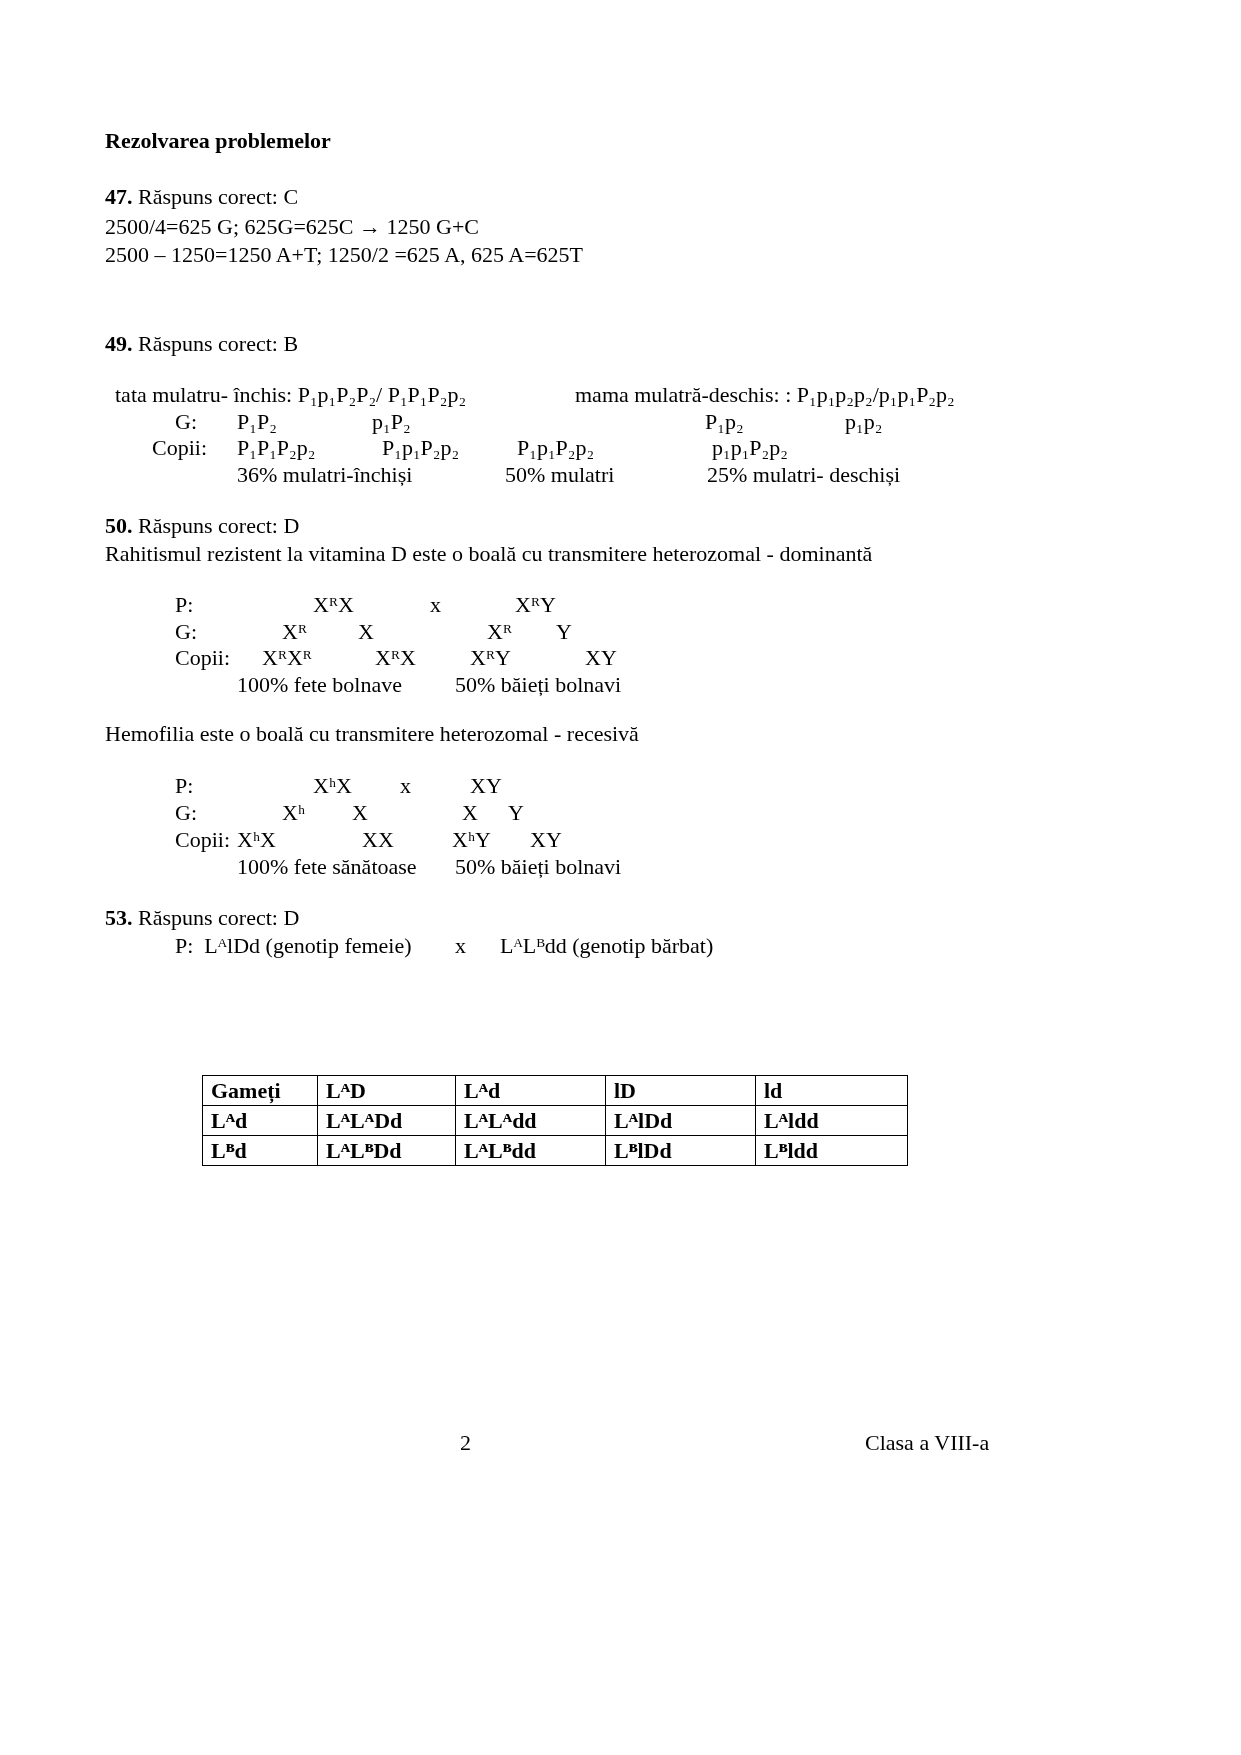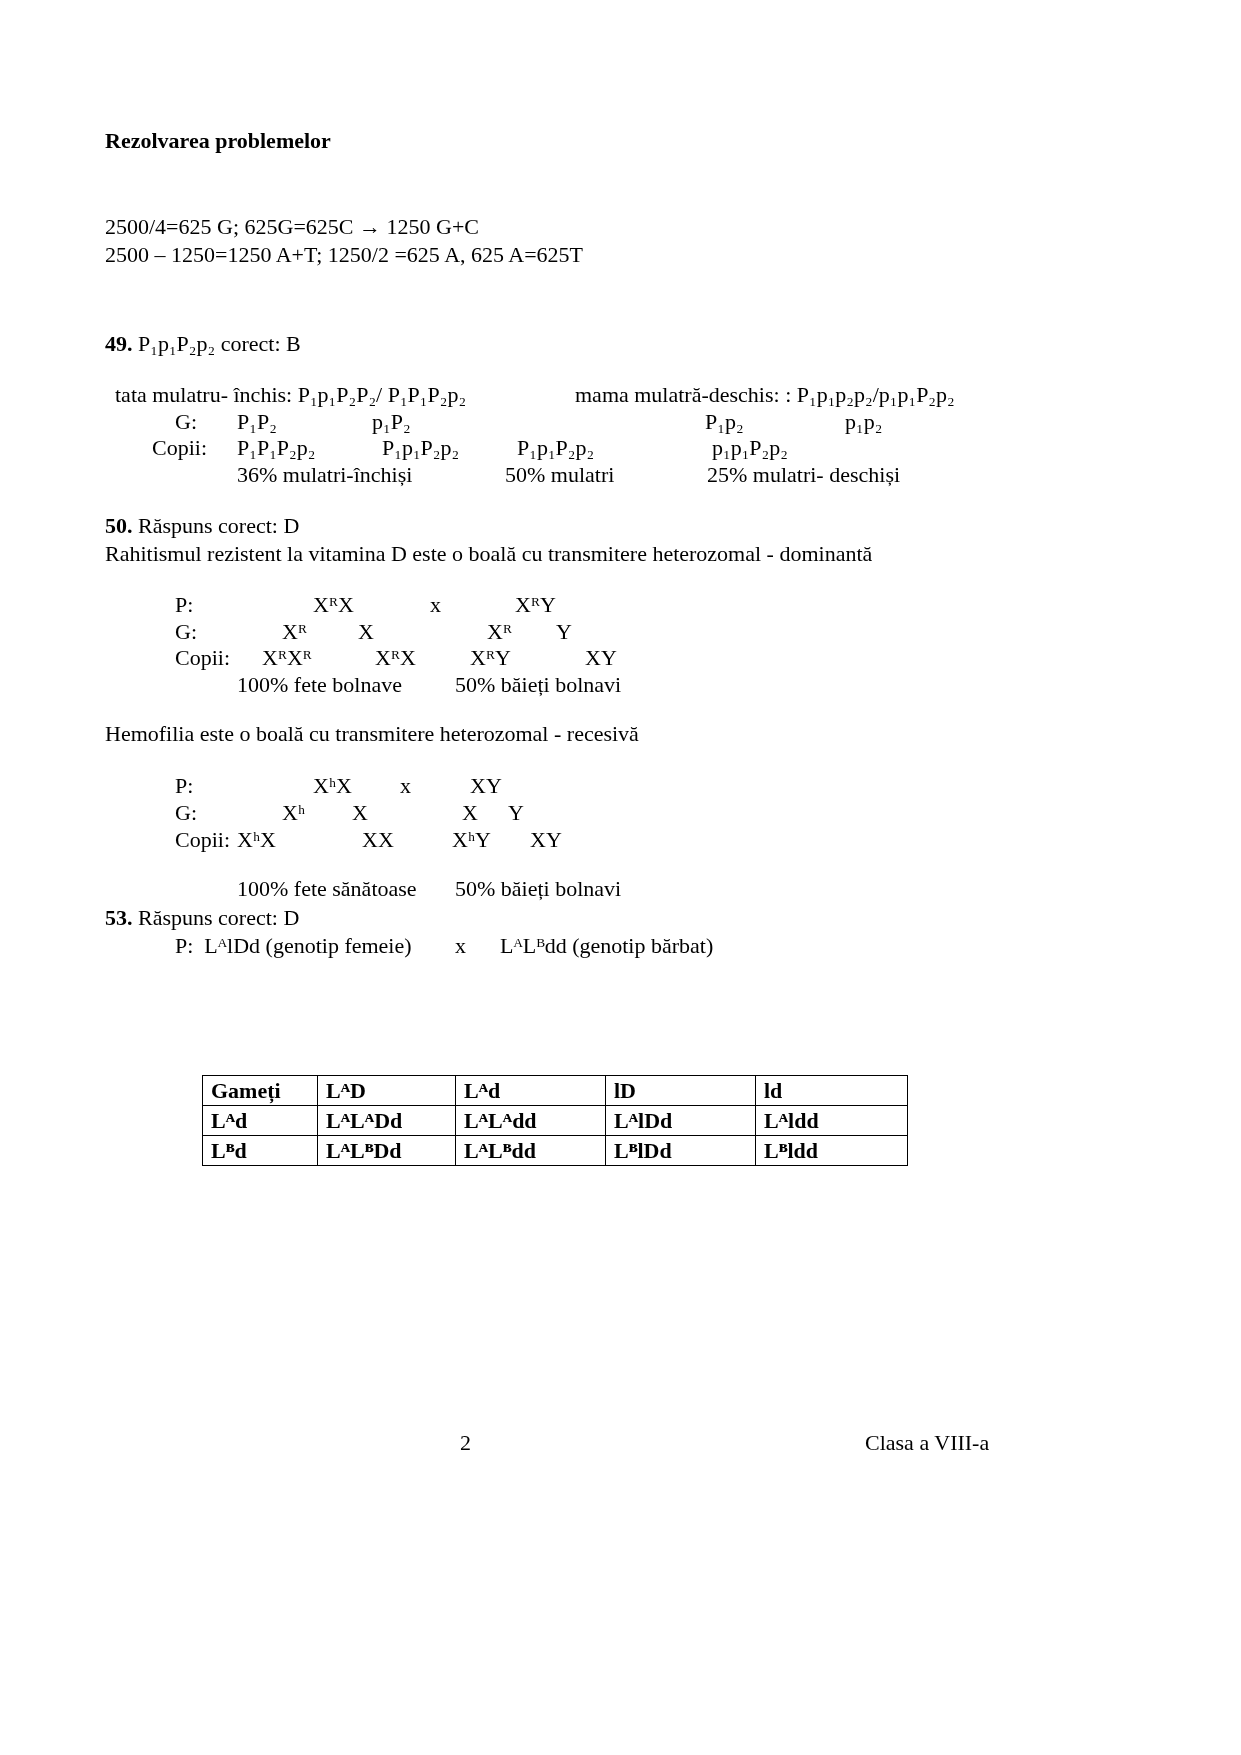--- a/index.html
+++ b/index.html
@@ -37,24 +37,25 @@
     white-space:pre;
   }
 </style>
 </head>
 <body>
 
 <div class="page">
 
   <div class="line bold" style="top:112px">Rezolvarea problemelor</div>
 
+  <div class="line" style="top:168px"><span class="bold">47.</span><span> Răspuns corect: C</span></div>
   <div class="line" style="top:198px">2500/4=625 G; 625G=625C → 1250 G+C</div>
   <div class="line" style="top:226px">2500 – 1250=1250 A+T; 1250/2 =625 A, 625 A=625T</div>
 
-  <div class="line" style="top:315px"><span class="bold">49.</span><span> P₁p₁P₂p₂ corect: B</span></div>
+  <div class="line" style="top:315px"><span class="bold">49.</span><span> Răspuns corect: B</span></div>
 
   <div class="line" style="top:366px">
     <span class="tok" style="left:10px">tata mulatru- închis: P₁p₁P₂P₂/ P₁P₁P₂p₂</span>
     <span class="tok" style="left:470px">mama mulatră-deschis: : P₁p₁p₂p₂/p₁p₁P₂p₂</span>
   </div>
 
   <div class="line" style="top:393px">
     <span class="tok" style="left:70px">G:</span>
     <span class="tok" style="left:132px">P₁P₂</span>
     <span class="tok" style="left:267px">p₁P₂</span>
@@ -125,21 +126,21 @@
   </div>
 
   <div class="line" style="top:811px">
     <span class="tok" style="left:70px">Copii:</span>
     <span class="tok" style="left:132px">XʰX</span>
     <span class="tok" style="left:257px">XX</span>
     <span class="tok" style="left:347px">XʰY</span>
     <span class="tok" style="left:425px">XY</span>
   </div>
 
-  <div class="line" style="top:860px">
+  <div class="line" style="top:838px">
     <span class="tok" style="left:132px">100% fete sănătoase</span>
     <span class="tok" style="left:350px">50% băieți bolnavi</span>
   </div>
 
   <div class="line" style="top:889px"><span class="bold">53.</span><span> Răspuns corect: D</span></div>
 
   <div class="line" style="top:917px">
     <span class="tok" style="left:70px">P:  LᴬlDd (genotip femeie)</span>
     <span class="tok" style="left:350px">x</span>
     <span class="tok" style="left:395px">LᴬLᴮdd (genotip bărbat)</span>

